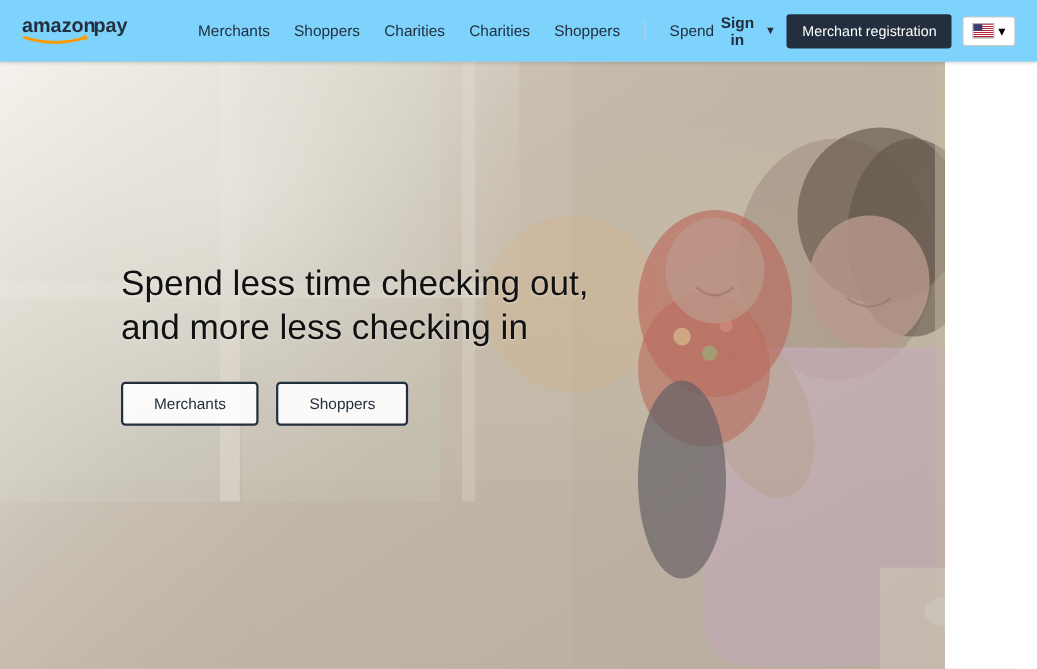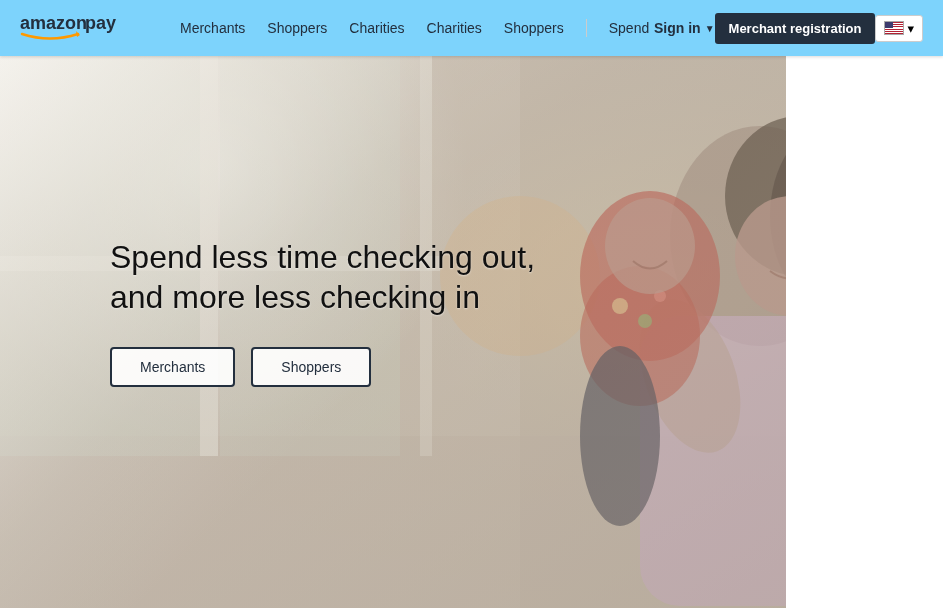--- a/index.html
+++ b/index.html
@@ -40,20 +40,21 @@
 
     .nav-divider {
       width: 1px;
       height: 18px;
       background: #ccc;
     }
 
     .header-right {
       display: flex;
       align-items: center;
+      gap: 10px;
     }
 
     .signin-btn {
       display: flex;
       align-items: center;
       gap: 4px;
       background: none;
       border: none;
       font-size: 14px;
       color: #232f3e;
@@ -67,39 +68,39 @@
 
     .merchant-reg-btn {
       background: #232f3e;
       color: #fff;
       border: none;
       border-radius: 3px;
       padding: 8px 14px;
       font-size: 13px;
       cursor: pointer;
       white-space: nowrap;
-      font-weight: 700;
+      font-weight: 400;
     }
 
     .flag-btn {
       display: flex;
       align-items: center;
       gap: 3px;
       border: 1px solid #ccc;
       border-radius: 3px;
       padding: 5px 8px;
       cursor: pointer;
       background: #fff;
       font-size: 13px;
     }
 
     
     .hero {
       position: relative;
-      width: 786px;
+      width: 859px;
       height: 552px;
       overflow: hidden;
     }
 
     .hero-bg {
       position: absolute;
       top: 0; left: 0; right: 0; bottom: 0;
       background: linear-gradient(
         to right,
         rgba(240,235,228,0.95) 0%,

